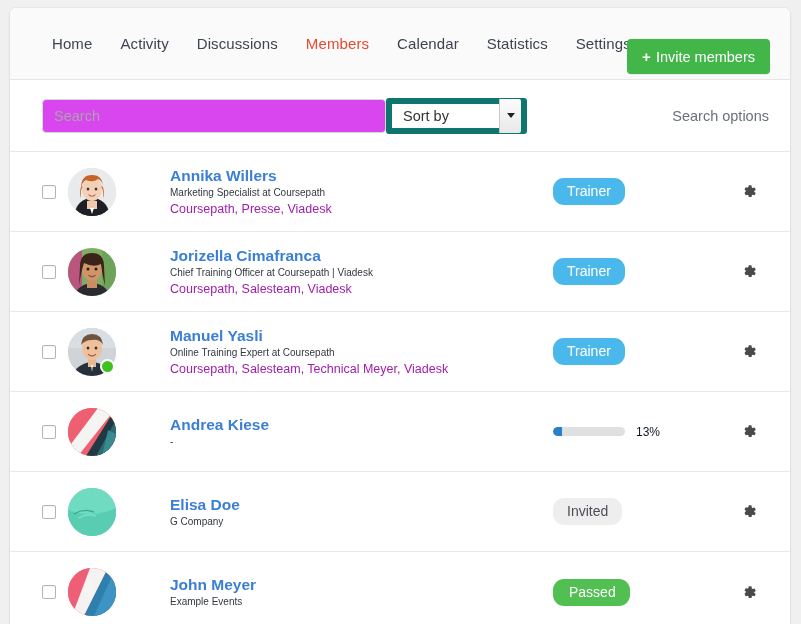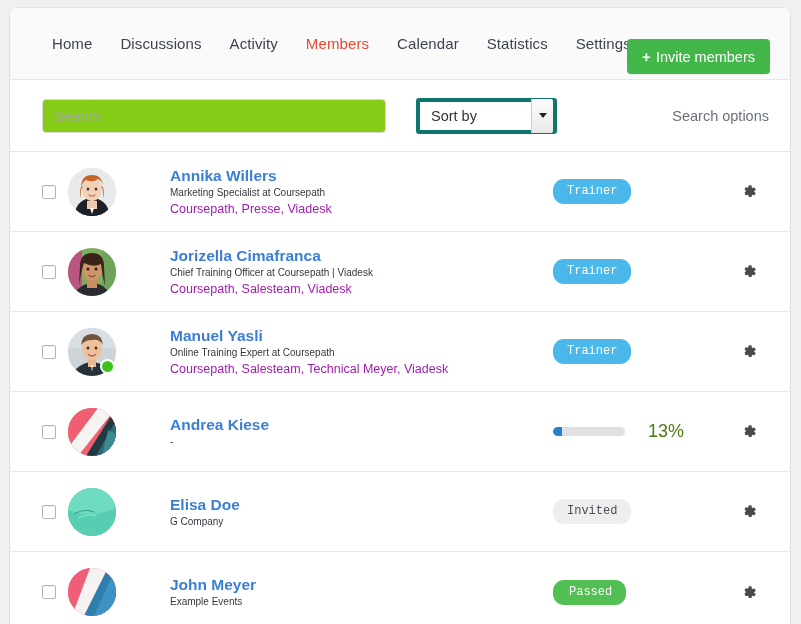--- a/index.html
+++ b/index.html
@@ -94,30 +94,29 @@
   }
   .search-input {
     width: 344px;
     height: 34px;
     border: 1px solid #d8d8d8;
     border-radius: 4px;
     padding: 0 11px;
     font-size: 14.5px;
     color: #333;
     font-family: "Liberation Sans", sans-serif;
-    background: #84cc16;
+    background: #d946ef;
     outline: none;
   }
   .search-input::placeholder { color: #a6a6a6; }
 
   .sortby {
-    margin-left: 30px;
     width: 141px;
     height: 36px;
-    border: 4px solid #0f766e;
+    border: 6px solid #0f766e;
     border-radius: 3px;
     background: #fff;
     position: relative;
     display: flex;
     align-items: center;
     cursor: pointer;
   }
   .sortby-label {
     font-size: 14.5px;
     color: #333;
@@ -231,46 +230,45 @@
   .member-status {
     width: 175px;
     flex: 0 0 auto;
     display: flex;
     align-items: center;
     justify-content: flex-start;
   }
   .badge {
     display: inline-block;
     border-radius: 11px;
-    font-size: 12px;
+    font-size: 14px;
     line-height: 1;
     padding: 6px 14px 7px;
     white-space: nowrap;
-    font-family: Liberation Mono, monospace;
   }
   .badge-trainer { background: #4ab8ea; color: #ffffff; }
   .badge-invited { background: #eeeeee; color: #4a4f57; }
   .badge-passed  { background: #52bf52; color: #ffffff; padding-left: 16px; }
 
   .progress-wrap { display: flex; align-items: center; }
   .progress-track {
     width: 72px; height: 9px;
     background: #dfe0e2;
     border-radius: 5px;
     overflow: hidden;
   }
   .progress-fill {
     height: 100%;
     background: #2a7fc9;
     border-radius: 5px 0 0 5px;
   }
   .progress-pct {
-    margin-left: 23px;
-    font-size: 18px;
-    color: #4d7c0f;
+    margin-left: 11px;
+    font-size: 12px;
+    color: #0f172a;
   }
 
   .row-gear {
     width: 40px;
     flex: 0 0 auto;
     display: flex;
     align-items: center;
     justify-content: center;
     cursor: pointer;
   }
@@ -278,22 +276,22 @@
 </style>
 </head>
 <body>
 
 <div class="page">
   <div class="card">
 
     <div class="card-header">
       <ul class="nav" id="nav-list">
           <li class="nav-item"><span>Home</span></li>
+          <li class="nav-item"><span>Activity</span></li>
           <li class="nav-item"><span>Discussions</span></li>
-          <li class="nav-item"><span>Activity</span></li>
           <li class="nav-item active"><span>Members</span></li>
           <li class="nav-item"><span>Calendar</span></li>
           <li class="nav-item"><span>Statistics</span></li>
           <li class="nav-item"><span>Settings</span><span class="caret"></span></li>
         </ul>
       <button class="invite-btn">
         <span class="plus">+</span>
         <span>Invite members</span>
       </button>
     </div>

